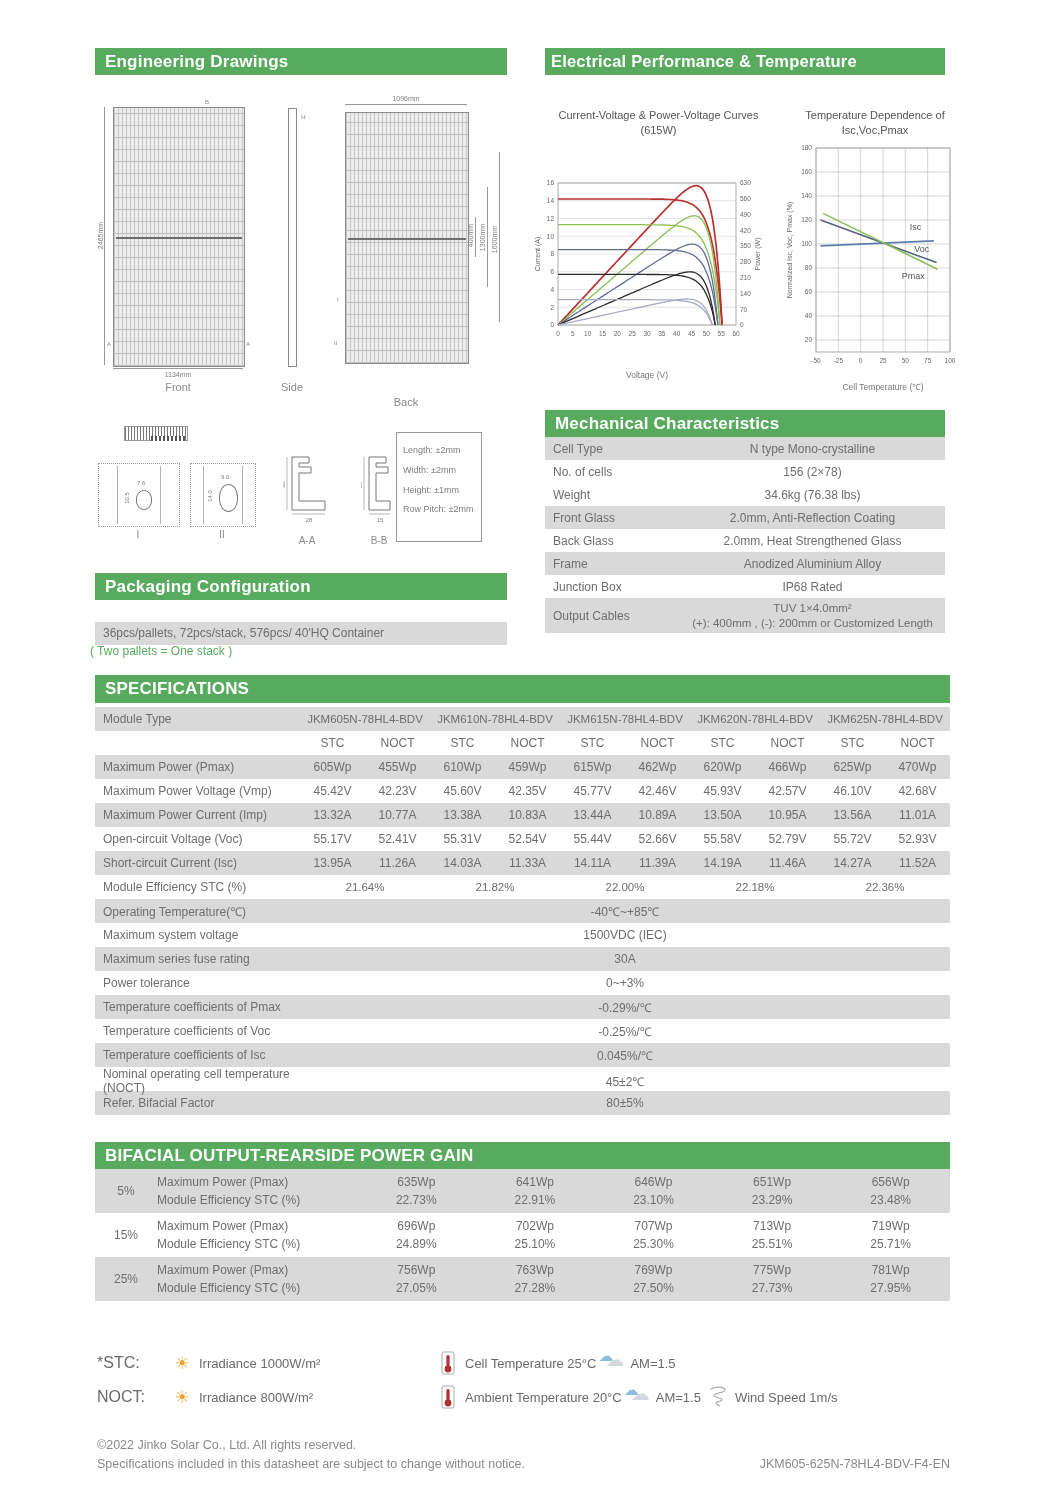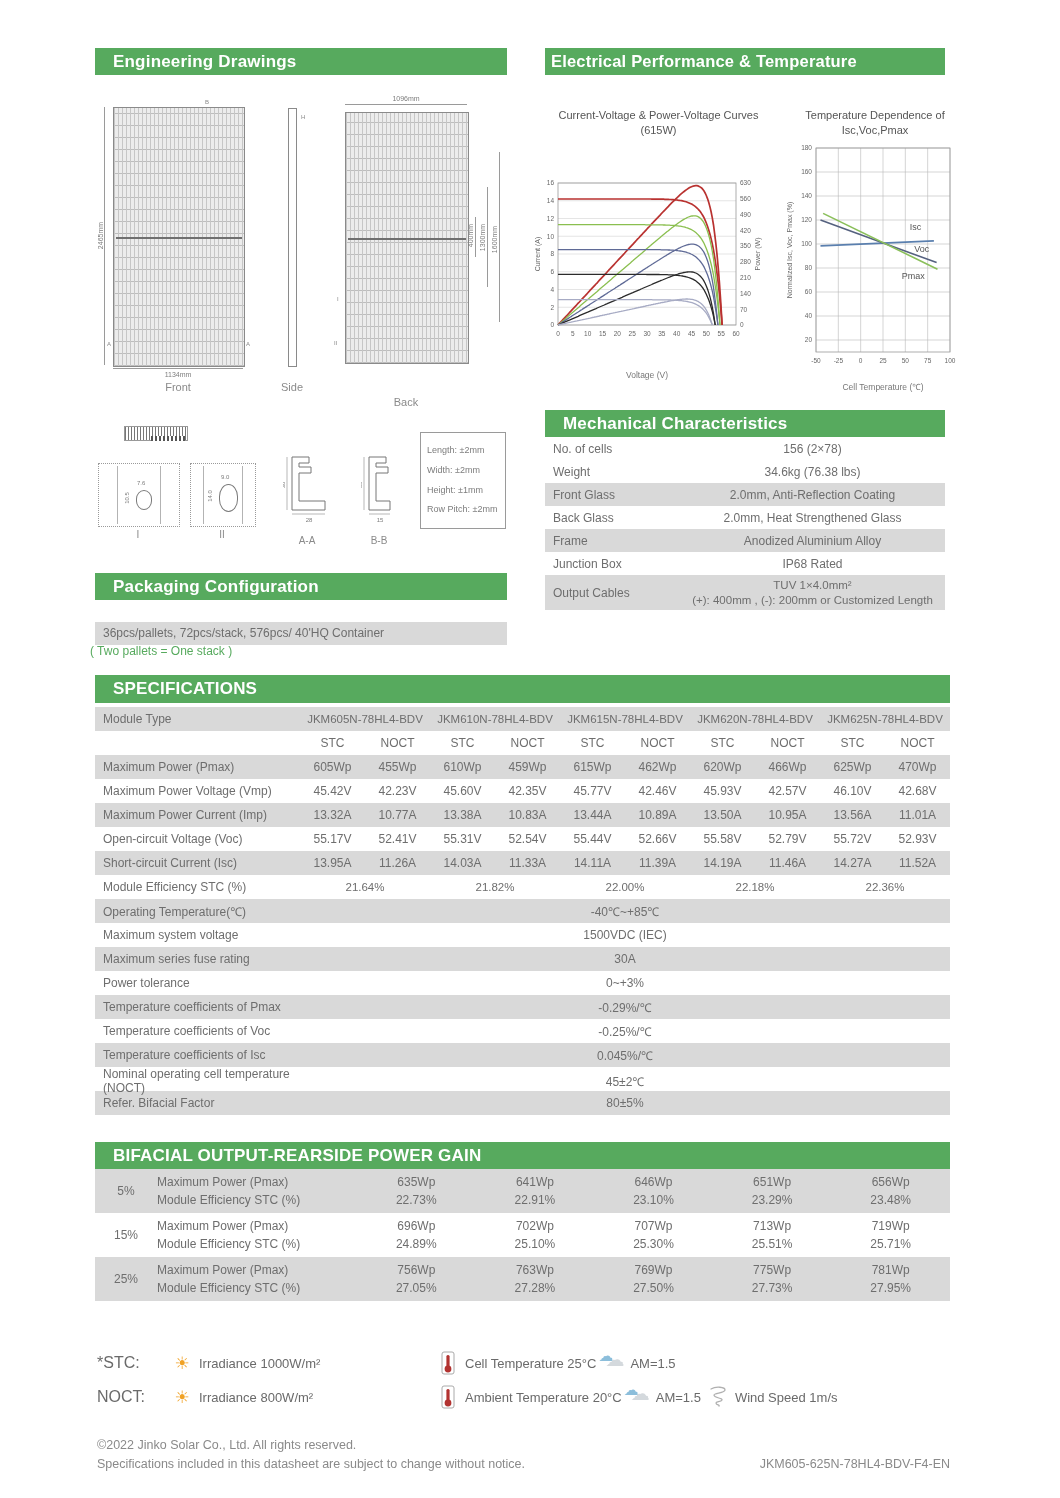--- a/index.html
+++ b/index.html
@@ -1,19 +1,19 @@
 <!DOCTYPE html>
 <html><head>
 <meta charset="utf-8">
 <style>
   html,body{margin:0;padding:0;background:#fff;}
   .page{position:relative;width:1060px;height:1498px;background:#fff;overflow:hidden;
         font-family:"Liberation Sans",sans-serif;color:#6e6e6e;}
   .green-bar{position:absolute;background:#57aa5e;color:#fff;font-weight:bold;
-             font-size:17px;line-height:27px;padding-left:18px;letter-spacing:.2px;box-sizing:border-box;}
+             font-size:17px;line-height:27px;padding-left:10px;letter-spacing:.2px;box-sizing:border-box;}
   .chart-title{position:absolute;font-size:11px;color:#555;text-align:center;line-height:1.35;}
   
   .panel-grid{position:absolute;border:1px solid #8a8a8a;background:
       repeating-linear-gradient(90deg,#c6c6c6 0 1px,transparent 1px 4px),
       repeating-linear-gradient(0deg,#bdbdbd 0 1px,transparent 1px 12px),
       #ececec;}
   .panel-mid{position:absolute;left:2px;right:2px;top:50%;height:2px;background:#6f6f6f;}
   .dim-line-v{position:absolute;width:1px;background:#9a9a9a;}
   .dim-line-h{position:absolute;height:1px;background:#9a9a9a;}
   .dim-label{position:absolute;font-size:7px;color:#7d7d7d;white-space:nowrap;}
@@ -138,21 +138,21 @@
 
   <svg style="position:absolute;left:361px;top:453px;" width="36" height="76" viewBox="0 0 36 76">
     <path d="M8,4 H25 V10 H15 V14 H27 V20 H15 V48 H29 V57 H8 Z" fill="#fff" stroke="#777" stroke-width="1"></path>
     <line x1="3" y1="4" x2="3" y2="57" stroke="#9a9a9a" stroke-width="0.7"></line>
     <text x="1" y="32" font-size="6" fill="#7d7d7d" text-anchor="middle" transform="rotate(-90 1 32)">30</text>
     <line x1="8" y1="61" x2="29" y2="61" stroke="#9a9a9a" stroke-width="0.7"></line>
     <text x="19" y="69" font-size="6" fill="#7d7d7d" text-anchor="middle">15</text>
   </svg>
   <div class="view-caption" style="left:355px;top:535px;width:48px;font-size:10px;">B-B</div>
 
-  <div class="tol-box" style="left:420px;top:432px;width:86px;height:97px;">
+  <div class="tol-box" style="left:396px;top:432px;width:86px;height:110px;">
     <div>Length: ±2mm</div>
     <div>Width: ±2mm</div>
     <div>Height: ±1mm</div>
     <div>Row Pitch: ±2mm</div>
   </div>
 
   <div class="green-bar" style="left:95px;top:573px;width:412px;height:27px;">Packaging Configuration</div>
   <div class="pkg-note" style="left:90px;top:604px;margin-top:40px;">( Two pallets = One stack )</div>
   <div class="pkg-bar" style="left:95px;top:622px;width:412px;height:23px;">36pcs/pallets, 72pcs/stack, 576pcs/ 40'HQ Container</div>
 
@@ -255,20 +255,24 @@
       <polyline points="38.5,82.0 154.6,124.6" fill="none" stroke="#55617f" stroke-width="1.6"></polyline>
       <text x="132.26666666666665" y="114.4" font-size="9" fill="#555">Voc</text>
       <polyline points="41.1,75.4 155.5,131.2" fill="none" stroke="#8abf5a" stroke-width="1.6"></polyline>
       <text x="119.76" y="140.8" font-size="9" fill="#555">Pmax</text>
       <text x="10" y="112" font-size="7" fill="#666" text-anchor="middle" transform="rotate(-90 10 112)">Normalized Isc, Voc, Pmax (%)</text>
       <text x="101" y="252" font-size="8.5" fill="#777" text-anchor="middle">Cell Temperature (℃)</text>
     </svg>
 
   <div class="green-bar" style="left:545px;top:410px;width:400px;height:27px;">Mechanical Characteristics</div>
   <div class="mech-table" id="mech-rows" style="left:545px;top:437px;width:400px;">
+      <div class="mech-row shaded">
+        <div class="lab">Cell  Type</div>
+        <div class="val">N type Mono-crystalline</div>
+      </div>
       <div class="mech-row">
         <div class="lab">No. of cells</div>
         <div class="val">156 (2×78)</div>
       </div>
       <div class="mech-row">
         <div class="lab">Weight</div>
         <div class="val">34.6kg (76.38 lbs)</div>
       </div>
       <div class="mech-row shaded">
         <div class="lab">Front Glass</div>

